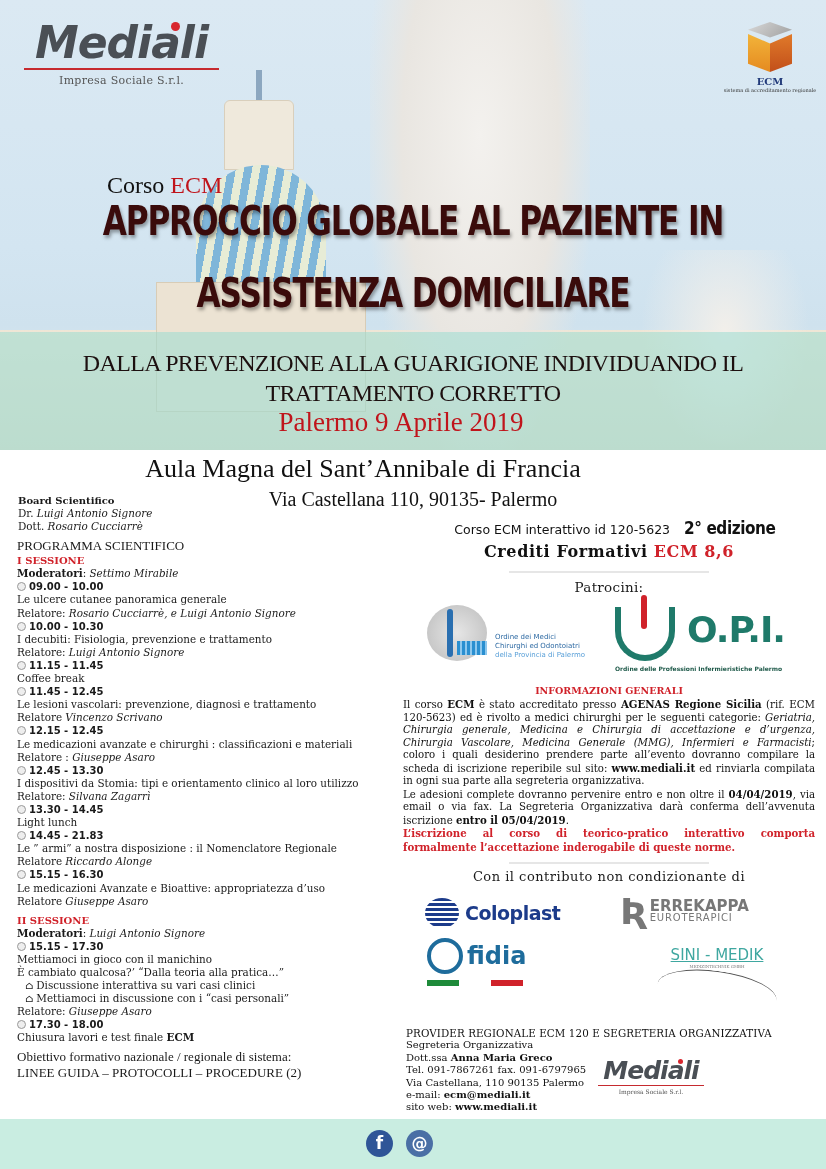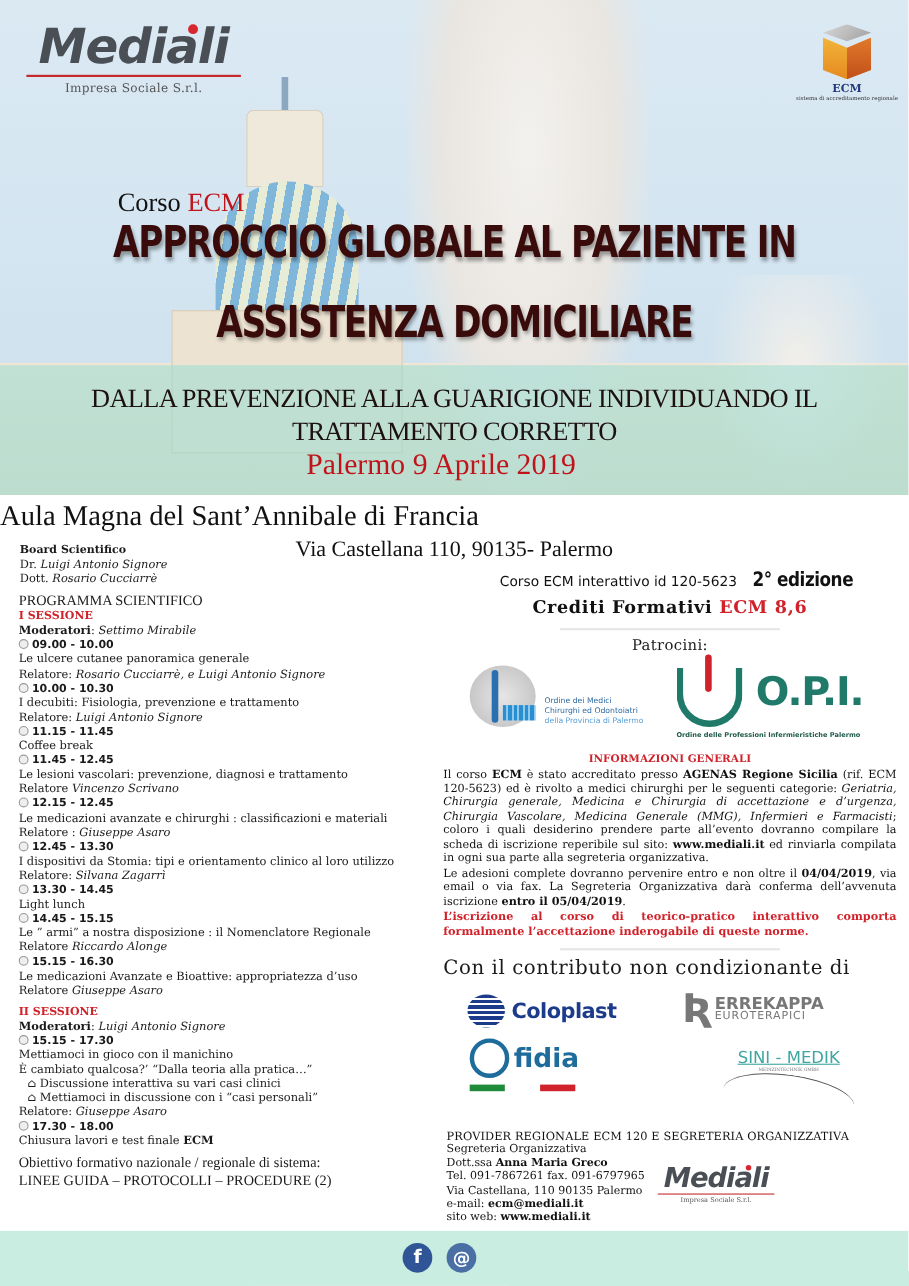--- a/index.html
+++ b/index.html
@@ -34,21 +34,21 @@
 .ecm-logo .s{font-size:5px;color:#333}
 .corso{position:absolute;left:107px;top:172px;font-family:"Liberation Serif",serif;font-size:24px;color:#111}
 .corso span{color:#c0141b}
 .title{position:absolute;left:0;width:826px;text-align:center;font-family:"DejaVu Sans",sans-serif;font-weight:bold;
  color:#3a0b0b;font-size:40px;letter-spacing:-1.5px;transform:scaleX(.78);text-shadow:2px 3px 4px rgba(0,0,0,.35)}
 .t1{top:198px}
 .t2{top:270px}
 .subt{position:absolute;left:0;width:826px;text-align:center;font-family:"Liberation Serif",serif;color:#1d1010;font-size:24px;letter-spacing:-.6px}
 .s1{top:350px}.s2{top:380px}
 .date{position:absolute;left:0;width:802px;top:407px;text-align:center;font-family:"Liberation Serif",serif;color:#c0141b;font-size:27px}
-.venue{position:absolute;left:0;width:726px;top:454px;font-family:"Liberation Serif",serif;font-size:26px;color:#111}
+.venue{position:absolute;left:0;width:726px;top:454px;text-align:center;font-family:"Liberation Serif",serif;font-size:26px;color:#111}
 .addr{position:absolute;left:0;width:826px;top:488px;text-align:center;font-family:"Liberation Serif",serif;font-size:20px;color:#111}
 .left{position:absolute;left:17px;top:494px;width:385px;font-size:10.4px;line-height:13.1px;color:#1a1a1a}
 .left b{font-weight:bold}
 .left i{font-style:italic}
 .board{margin-left:1px}
 .board .h{font-weight:bold;font-size:10px}
 .prog{font-family:"Liberation Serif",serif;font-size:13px;margin-top:5px;line-height:16px}
 .sess{color:#d0222a;font-weight:bold;font-size:10px;line-height:13px}
 .time{font-weight:bold;font-family:"DejaVu Sans",sans-serif;font-size:10px}
 .clock{display:inline-block;width:9px;height:9px;border:1px solid #999;border-radius:50%;background:#eee;margin-right:3px;vertical-align:-1px}
@@ -72,21 +72,21 @@
 .opi .hands{position:absolute;left:0;top:8px;width:60px;height:54px;border:6px solid #1f7a6a;border-top:none;border-radius:0 0 30px 30px}
 .opi .flame{position:absolute;left:26px;top:-4px;width:6px;height:34px;background:#d0222a;border-radius:3px}
 .opi .txt{position:absolute;left:72px;top:10px;font-family:"DejaVu Sans",sans-serif;font-weight:bold;font-size:36px;color:#1f7a6a;letter-spacing:-1px}
 .opi .sub{position:absolute;left:0;top:66px;font-family:"DejaVu Sans",sans-serif;font-size:6px;color:#1f5a4a;font-weight:bold}
 .infoh{text-align:center;color:#d0222a;font-weight:bold;font-size:9.5px;margin-top:10px}
 .info{font-size:10.2px;line-height:12.5px;text-align:justify;margin-top:2px;color:#111}
 .info b{font-weight:bold}
 .info i{font-style:italic}
 .info .red{color:#d0222a;font-weight:bold}
 .hr2{width:200px;height:2px;background:#e6e6e6;margin:8px auto 5px}
-.contrib{text-align:left;font-size:18px;letter-spacing:.5px}
+.contrib{text-align:center;font-size:13px;letter-spacing:.5px}
 .sponsors{position:relative;height:120px;margin-top:8px}
 .colo{position:absolute;left:22px;top:6px;display:flex;align-items:center}
 .colo .ball{width:34px;height:30px;border-radius:50%;background:repeating-linear-gradient(180deg,#1c3b8a 0 3px,#fff 3px 5px)}
 .colo .n{font-family:"DejaVu Sans",sans-serif;font-weight:bold;color:#1c3b8a;font-size:19px;margin-left:6px;letter-spacing:-.5px}
 .fidia{position:absolute;left:24px;top:46px}
 .fidia .globe{display:inline-block;width:36px;height:36px;border:4px solid #1e6c9c;border-radius:50%;vertical-align:middle}
 .fidia .n{font-family:"DejaVu Sans",sans-serif;font-weight:bold;color:#1e6c9c;font-size:24px;vertical-align:middle;margin-left:4px}
 .fidia .flag{display:flex;width:96px;height:6px;margin-top:6px}
 .fidia .flag span{flex:1}
 .rk{position:absolute;left:217px;top:4px;display:flex;align-items:center}
@@ -191,21 +191,21 @@
   <div>
     <div class="time"><span class="clock"></span><span>12.45 - 13.30</span></div>
     <div>I dispositivi da Stomia: tipi e orientamento clinico al loro utilizzo</div>
     <div><span>Relatore: </span><i>Silvana Zagarrì</i></div>
   </div>
   <div>
     <div class="time"><span class="clock"></span><span>13.30 - 14.45</span></div>
     <div>Light lunch</div>
   </div>
   <div>
-    <div class="time"><span class="clock"></span><span>14.45 - 15.15</span></div>
+    <div class="time"><span class="clock"></span><span>14.45 - 21.83</span></div>
     <div>Le ” armi”  a nostra disposizione : il Nomenclatore Regionale</div>
     <div><span>Relatore </span><i>Riccardo Alonge</i></div>
   </div>
   <div>
     <div class="time"><span class="clock"></span><span>15.15 - 16.30</span></div>
     <div>Le medicazioni Avanzate e Bioattive: appropriatezza d’uso</div>
     <div><span>Relatore </span><i>Giuseppe Asaro</i></div>
   </div>
 
   <div class="sess sp">II SESSIONE</div>

